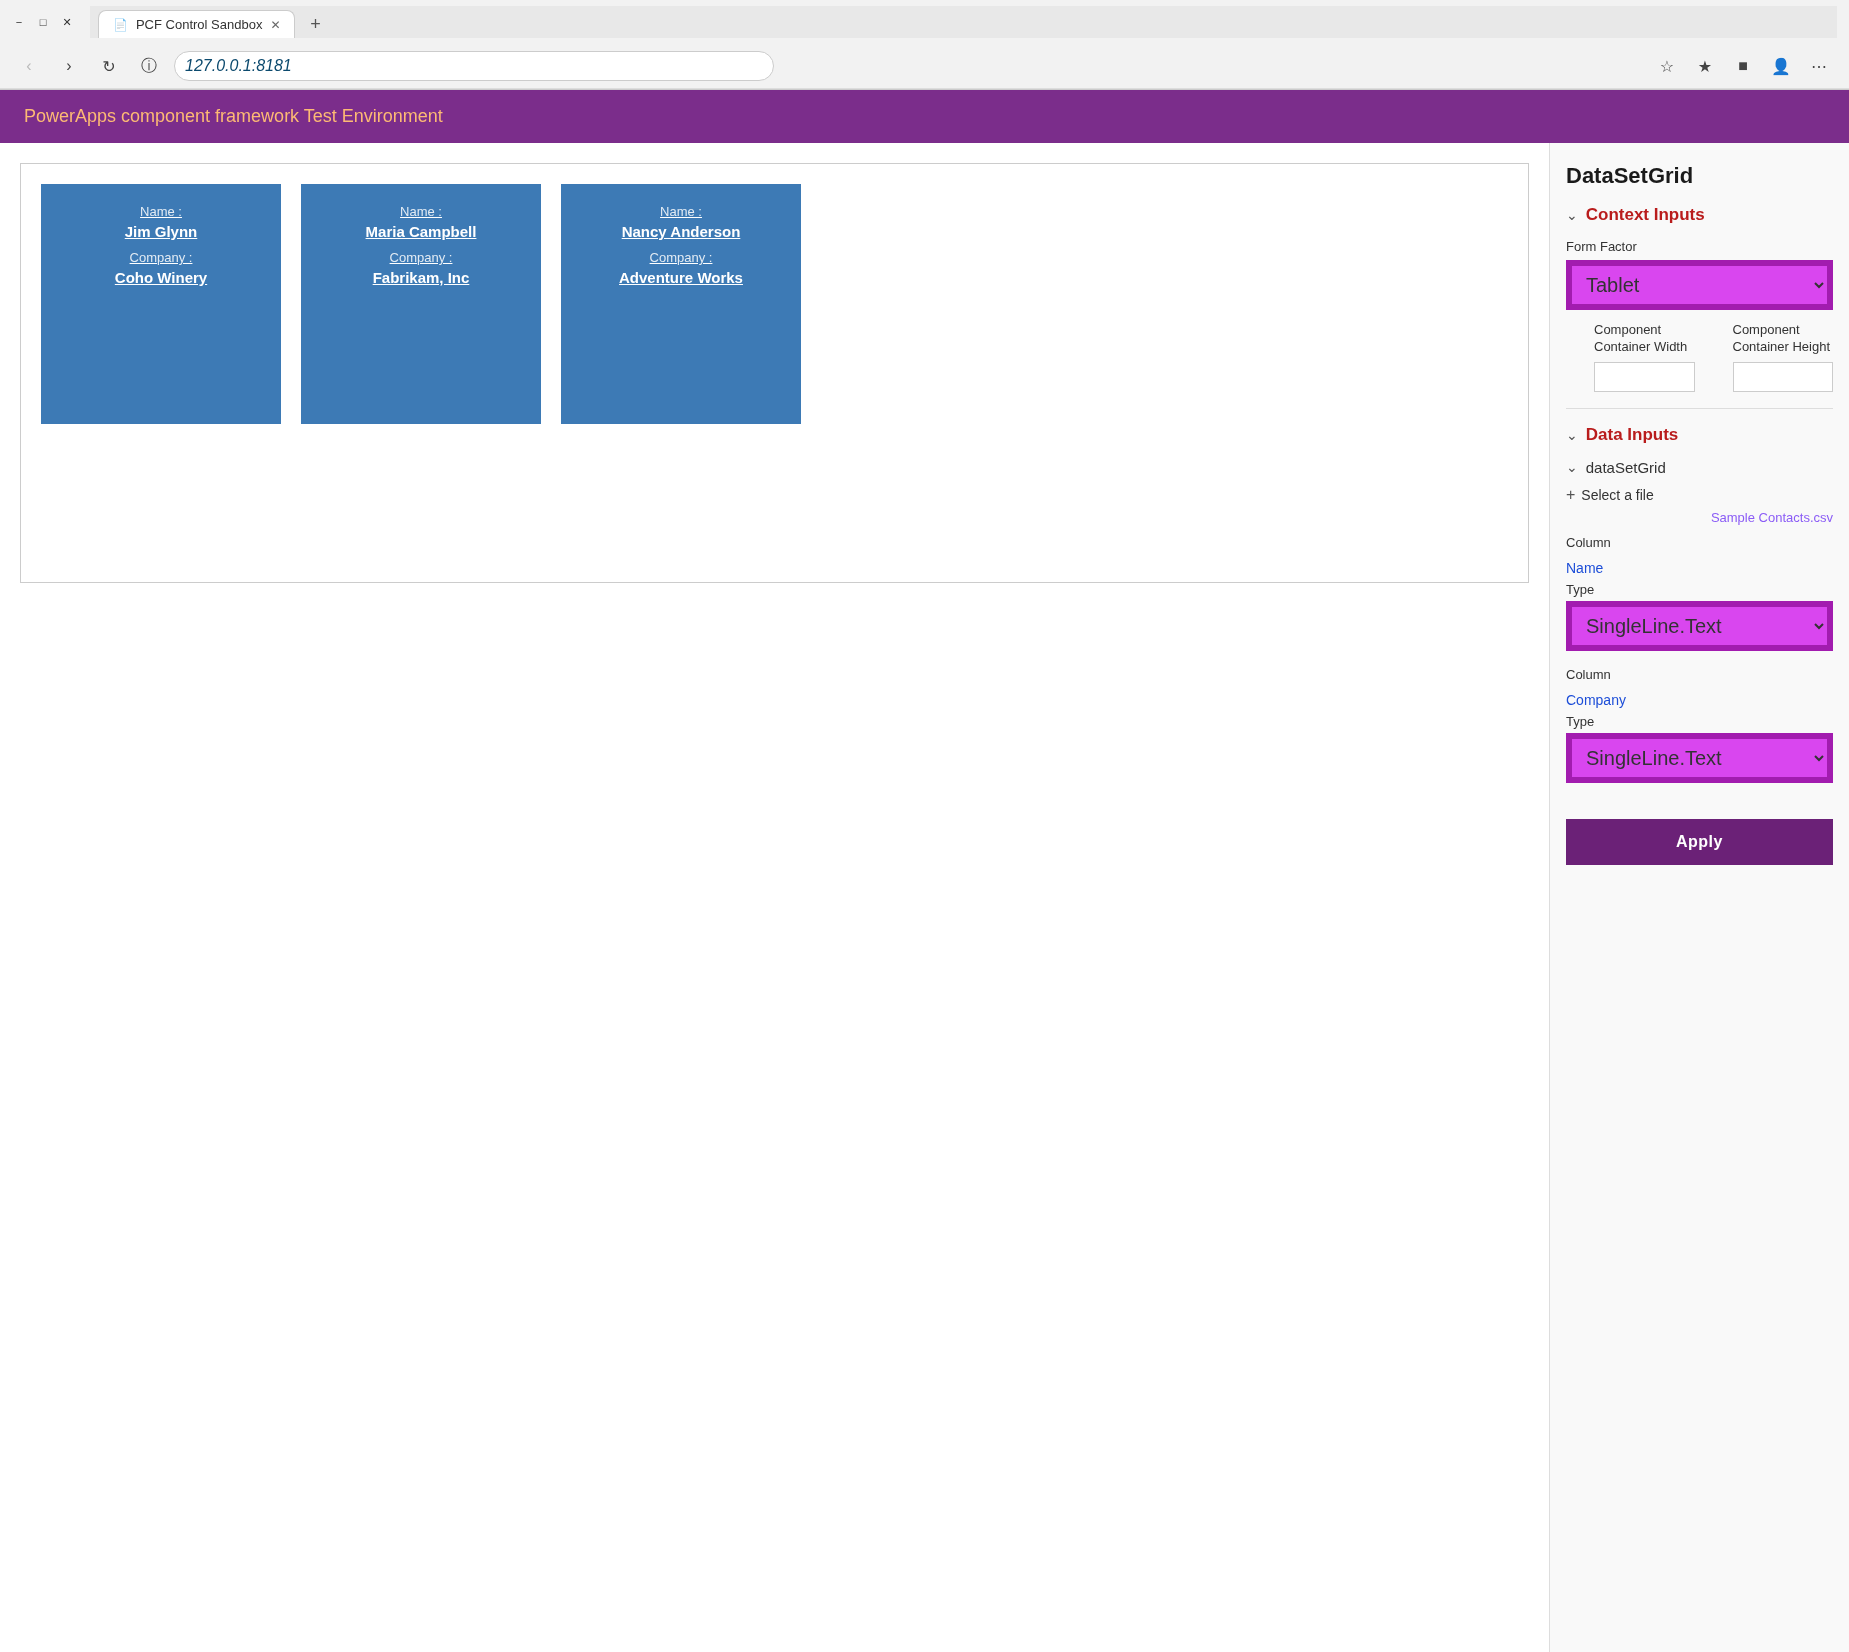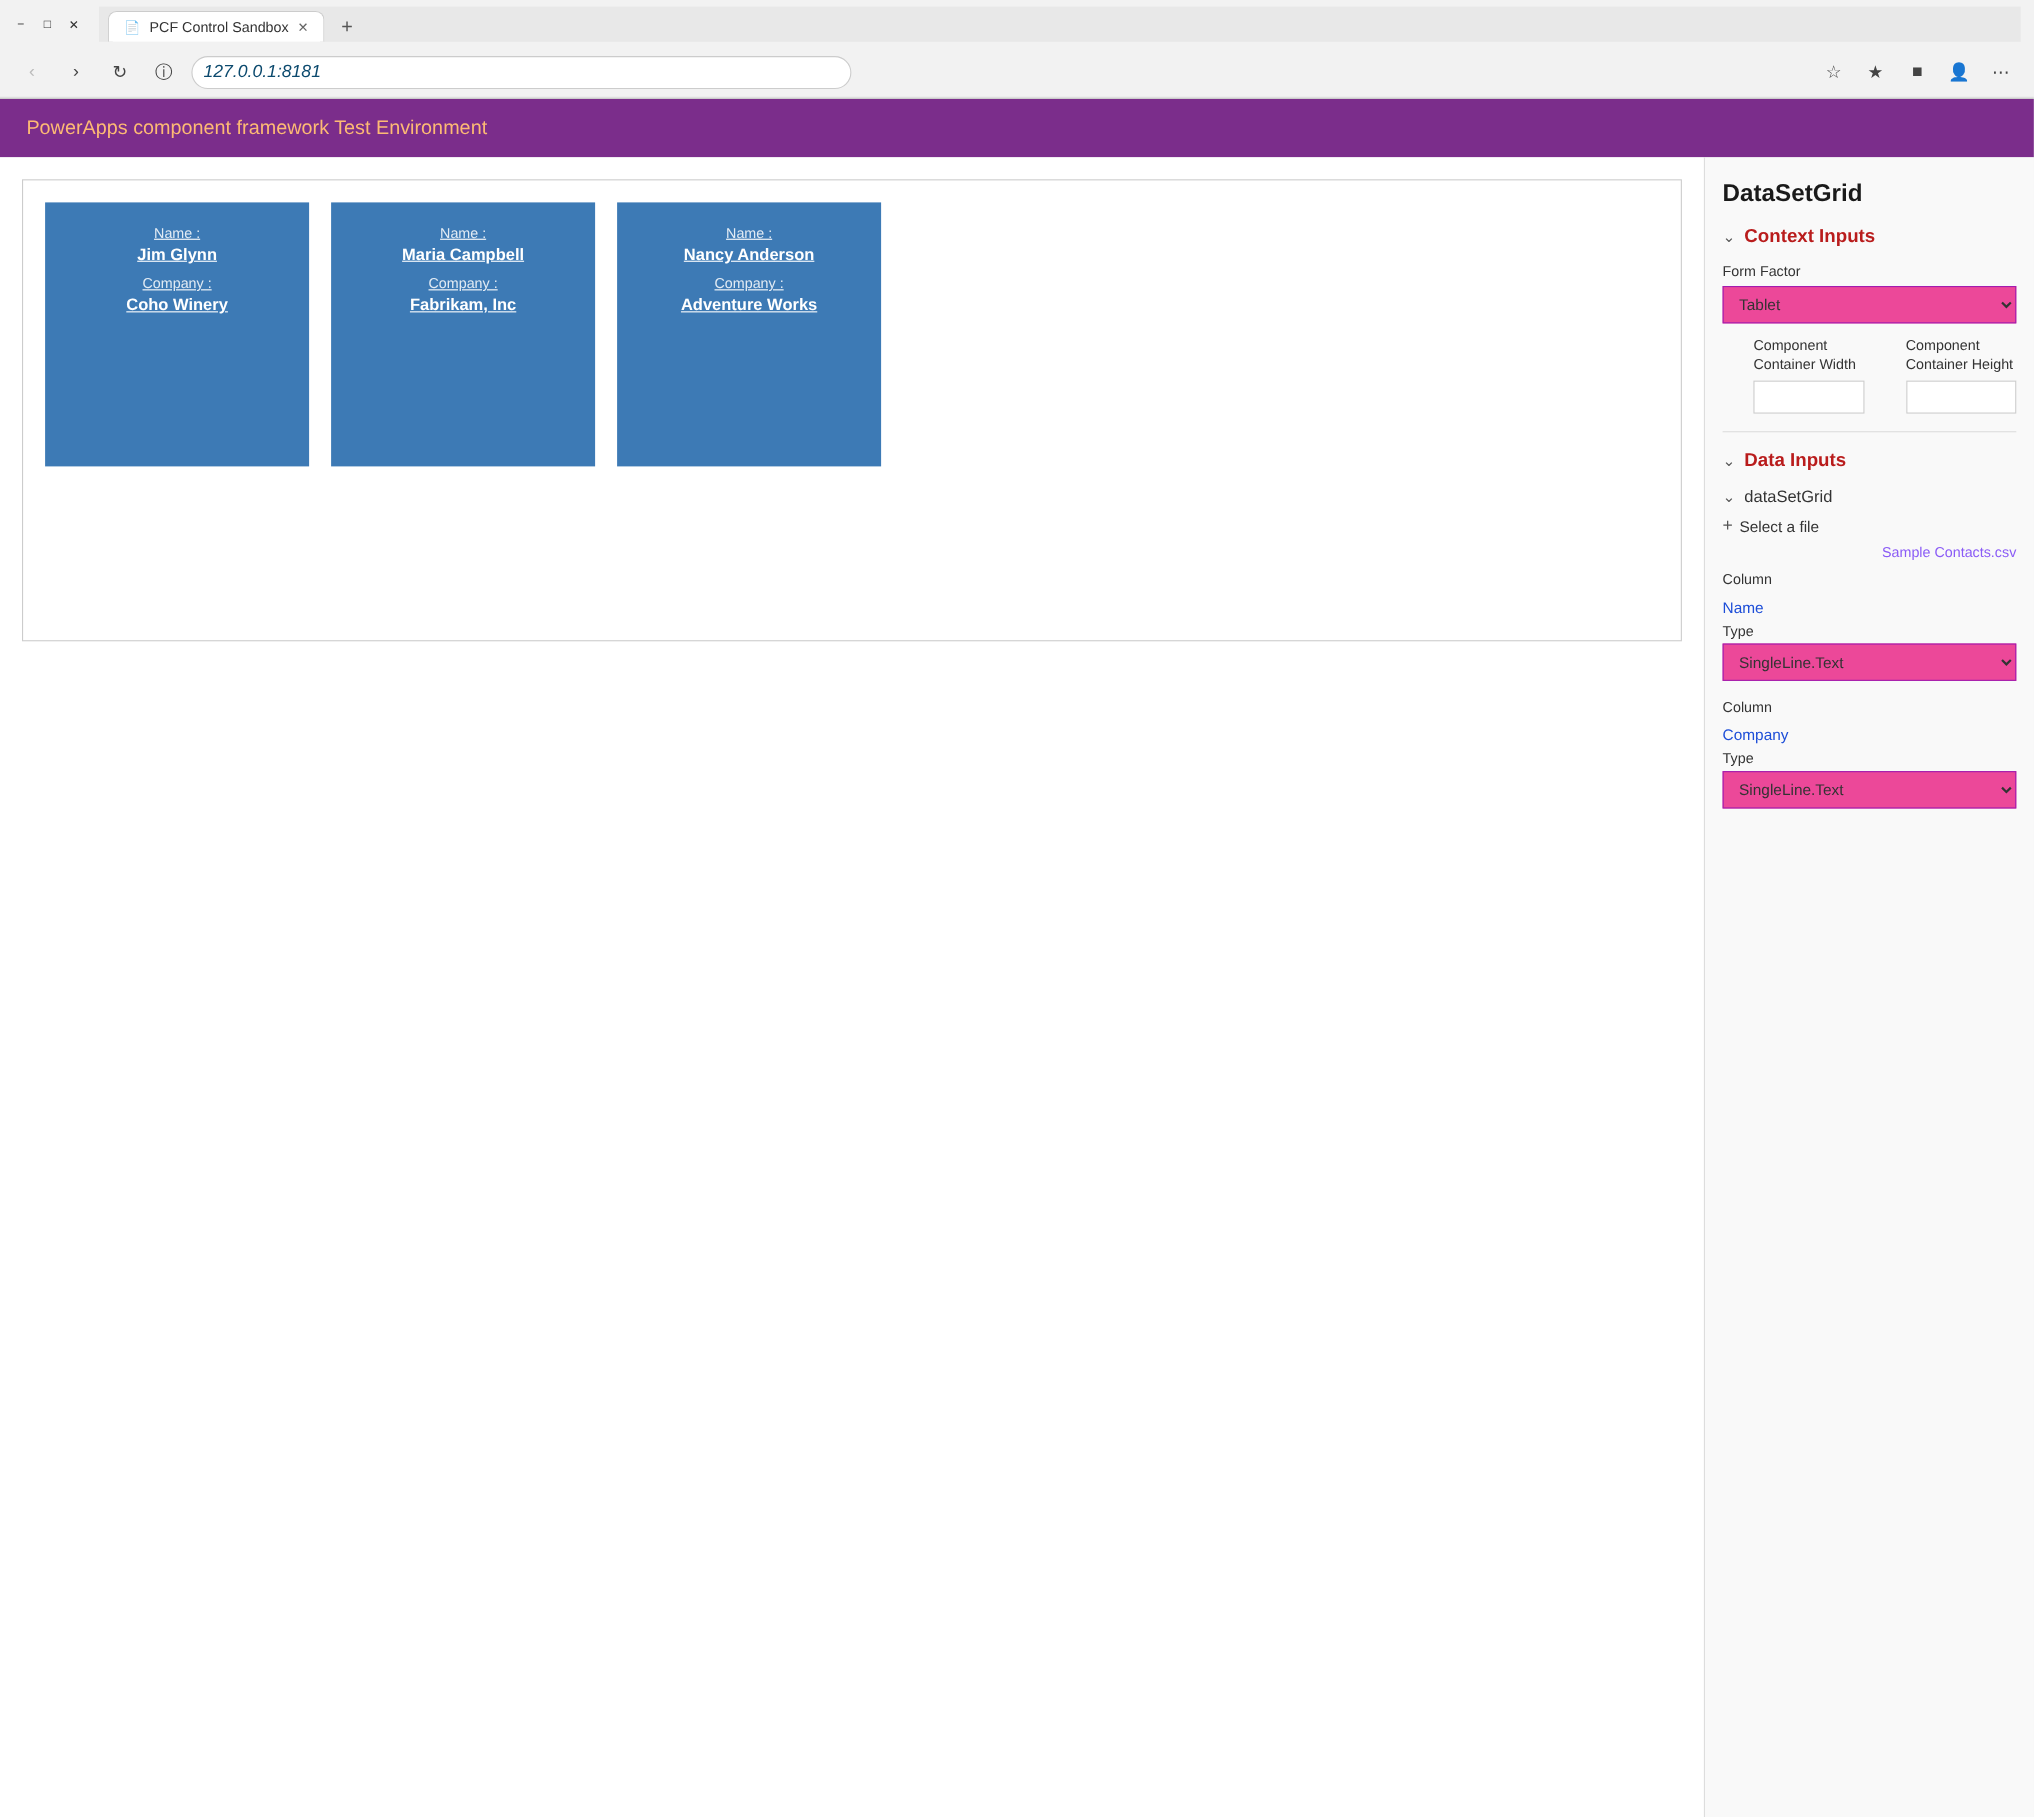--- a/index.html
+++ b/index.html
@@ -201,23 +201,23 @@
     .form-label {
       font-size: 13px;
       color: #333;
       margin-bottom: 6px;
       display: block;
     }
 
     .form-select {
       width: 100%;
       padding: 7px 10px;
-      border: 1px solid #a21caf;
-      background: #ec4899;
-      font-size: 14px;
+      border: 6px solid #a21caf;
+      background: #d946ef;
+      font-size: 20px;
       color: #333;
       appearance: auto;
       cursor: pointer;
     }
 
     .container-inputs {
       display: flex;
       gap: 10px;
       margin-top: 12px;
     }
@@ -452,14 +452,15 @@
             <option>MultiLine.Text</option>
             <option>Whole.None</option>
             <option>TwoOptions</option>
             <option>DateTime</option>
           </select>
         </div>
       </div>
     </div>
 
     
+    <button class="apply-btn">Apply</button>
   </div>
 </div>
 
 </body></html>

